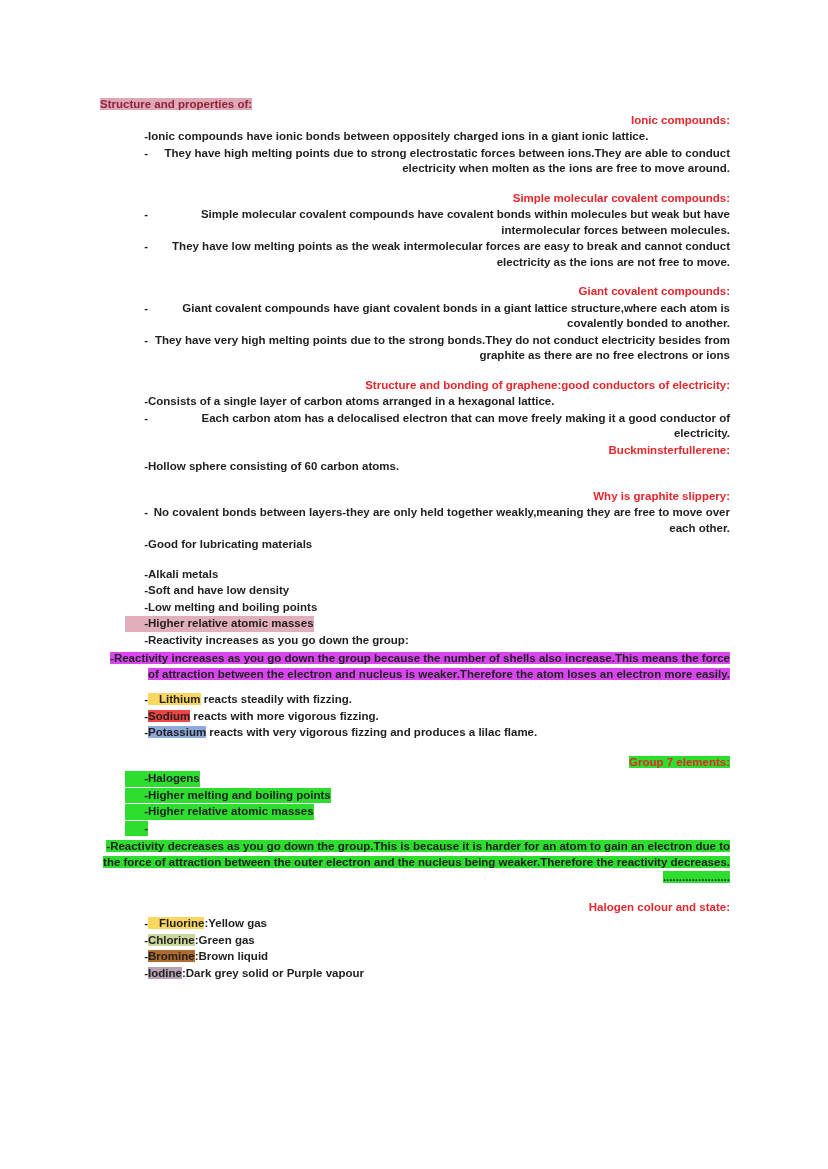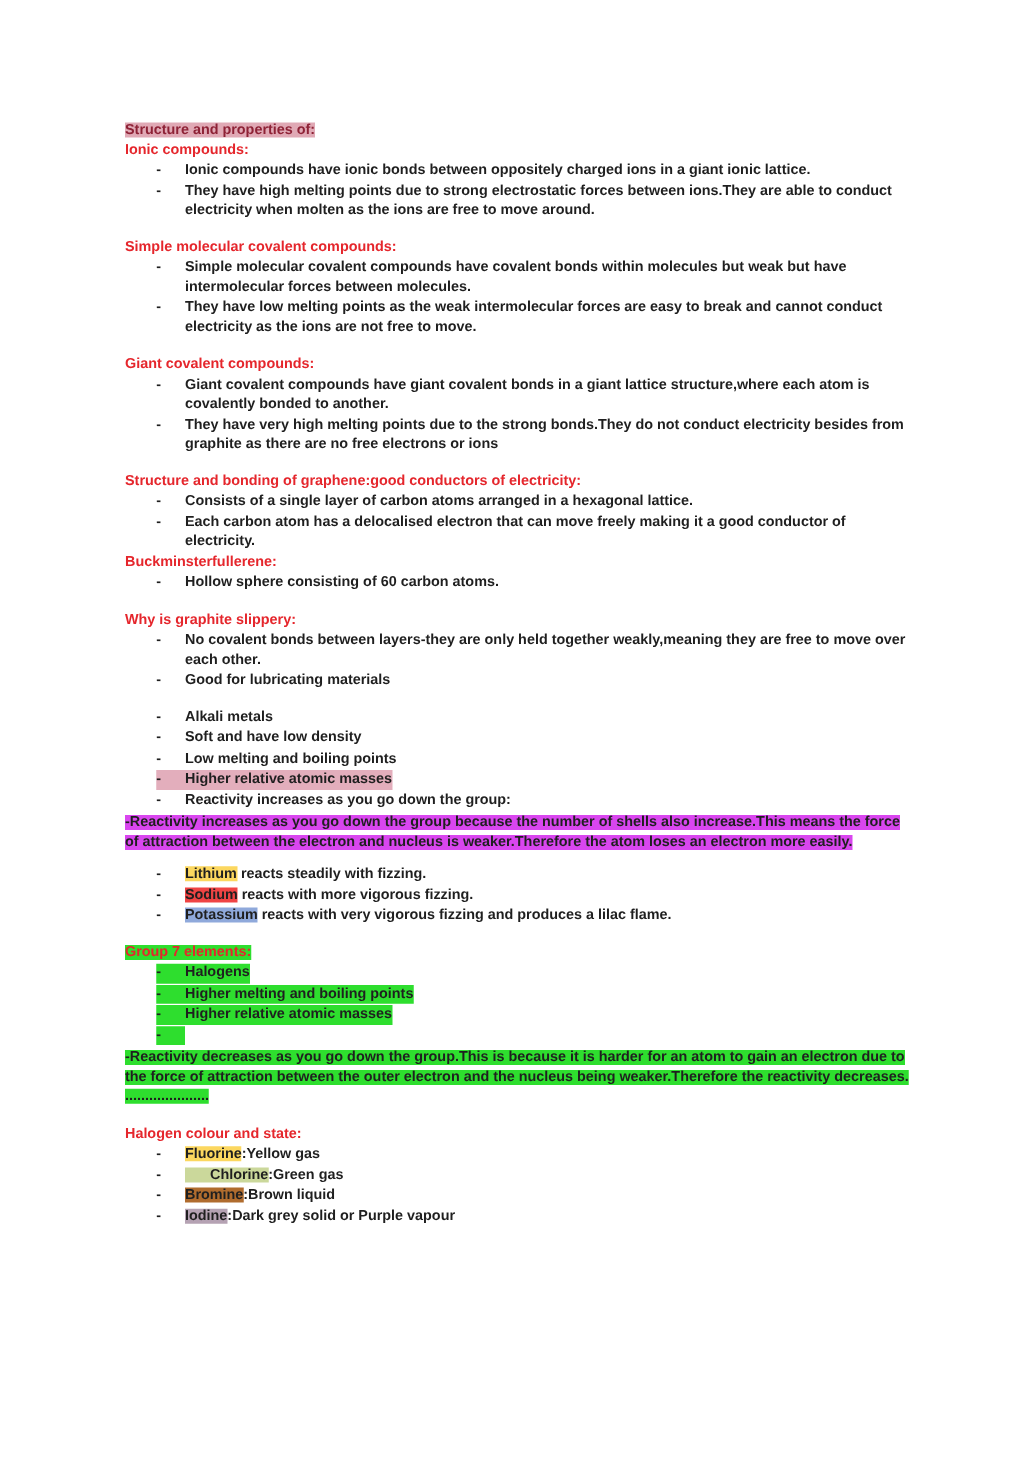--- a/index.html
+++ b/index.html
@@ -11,46 +11,46 @@
     overflow: hidden;
   }
   .page {
     box-sizing: border-box;
     width: 828px; height: 1169px;
     padding: 97px 98px 0 100px;
     font-size: 11.5px;
     line-height: 15.5px;
   }
   .doc-title { display: inline; background: #e0a9b5; color: #8e2236; }
-  .section { margin-top: 14px; }
+  .section { margin-top: 14px; text-align: right; }
   .section.tight { margin-top: 0; }
   .section.close { margin-top: 10px; }
   h2.heading {
     margin: 0 0 1px 0;
     font-size: 11.5px;
     line-height: 15.5px;
     color: #e5262c;
     font-weight: 700;
   }
   h2.heading .hbg { background: #2ede2e; }
   ul.blist { list-style: none; margin: 0; padding: 0; }
   ul.blist li {
     display: flex;
     align-items: baseline;
     padding-left: 25px;
     margin-bottom: 1px;
   }
   .dash { flex: 0 0 23px; }
   .txt  { flex: 0 1 auto; }
   .hl-pink   { background: #e3aebc; }
-  .hl-yellow { background: #fcd75f; }
+  .hl-yellow { background: #fcd75f; padding-left: 11px; }
   .hl-green  { background: #2ede2e; }
   .hl-mauve  { background: #ef4444; }
   .hl-blue   { background: #8fa9db; }
-  .hl-lgreen { background: #cbd89b; padding-left: 20px; }
+  .hl-lgreen { background: #cbd89b; }
   .hl-brown  { background: #b06c2e; }
   .hl-gpurp  { background: #b5a2b3; }
   p.note { margin: 3px 0 0 0; }
   p.note .nbg-yellow { background: #d946ef; }
   p.note .nbg-green  { background: #2ede2e; }
 </style>
 </head>
 <body>
 
 <div class="page">

